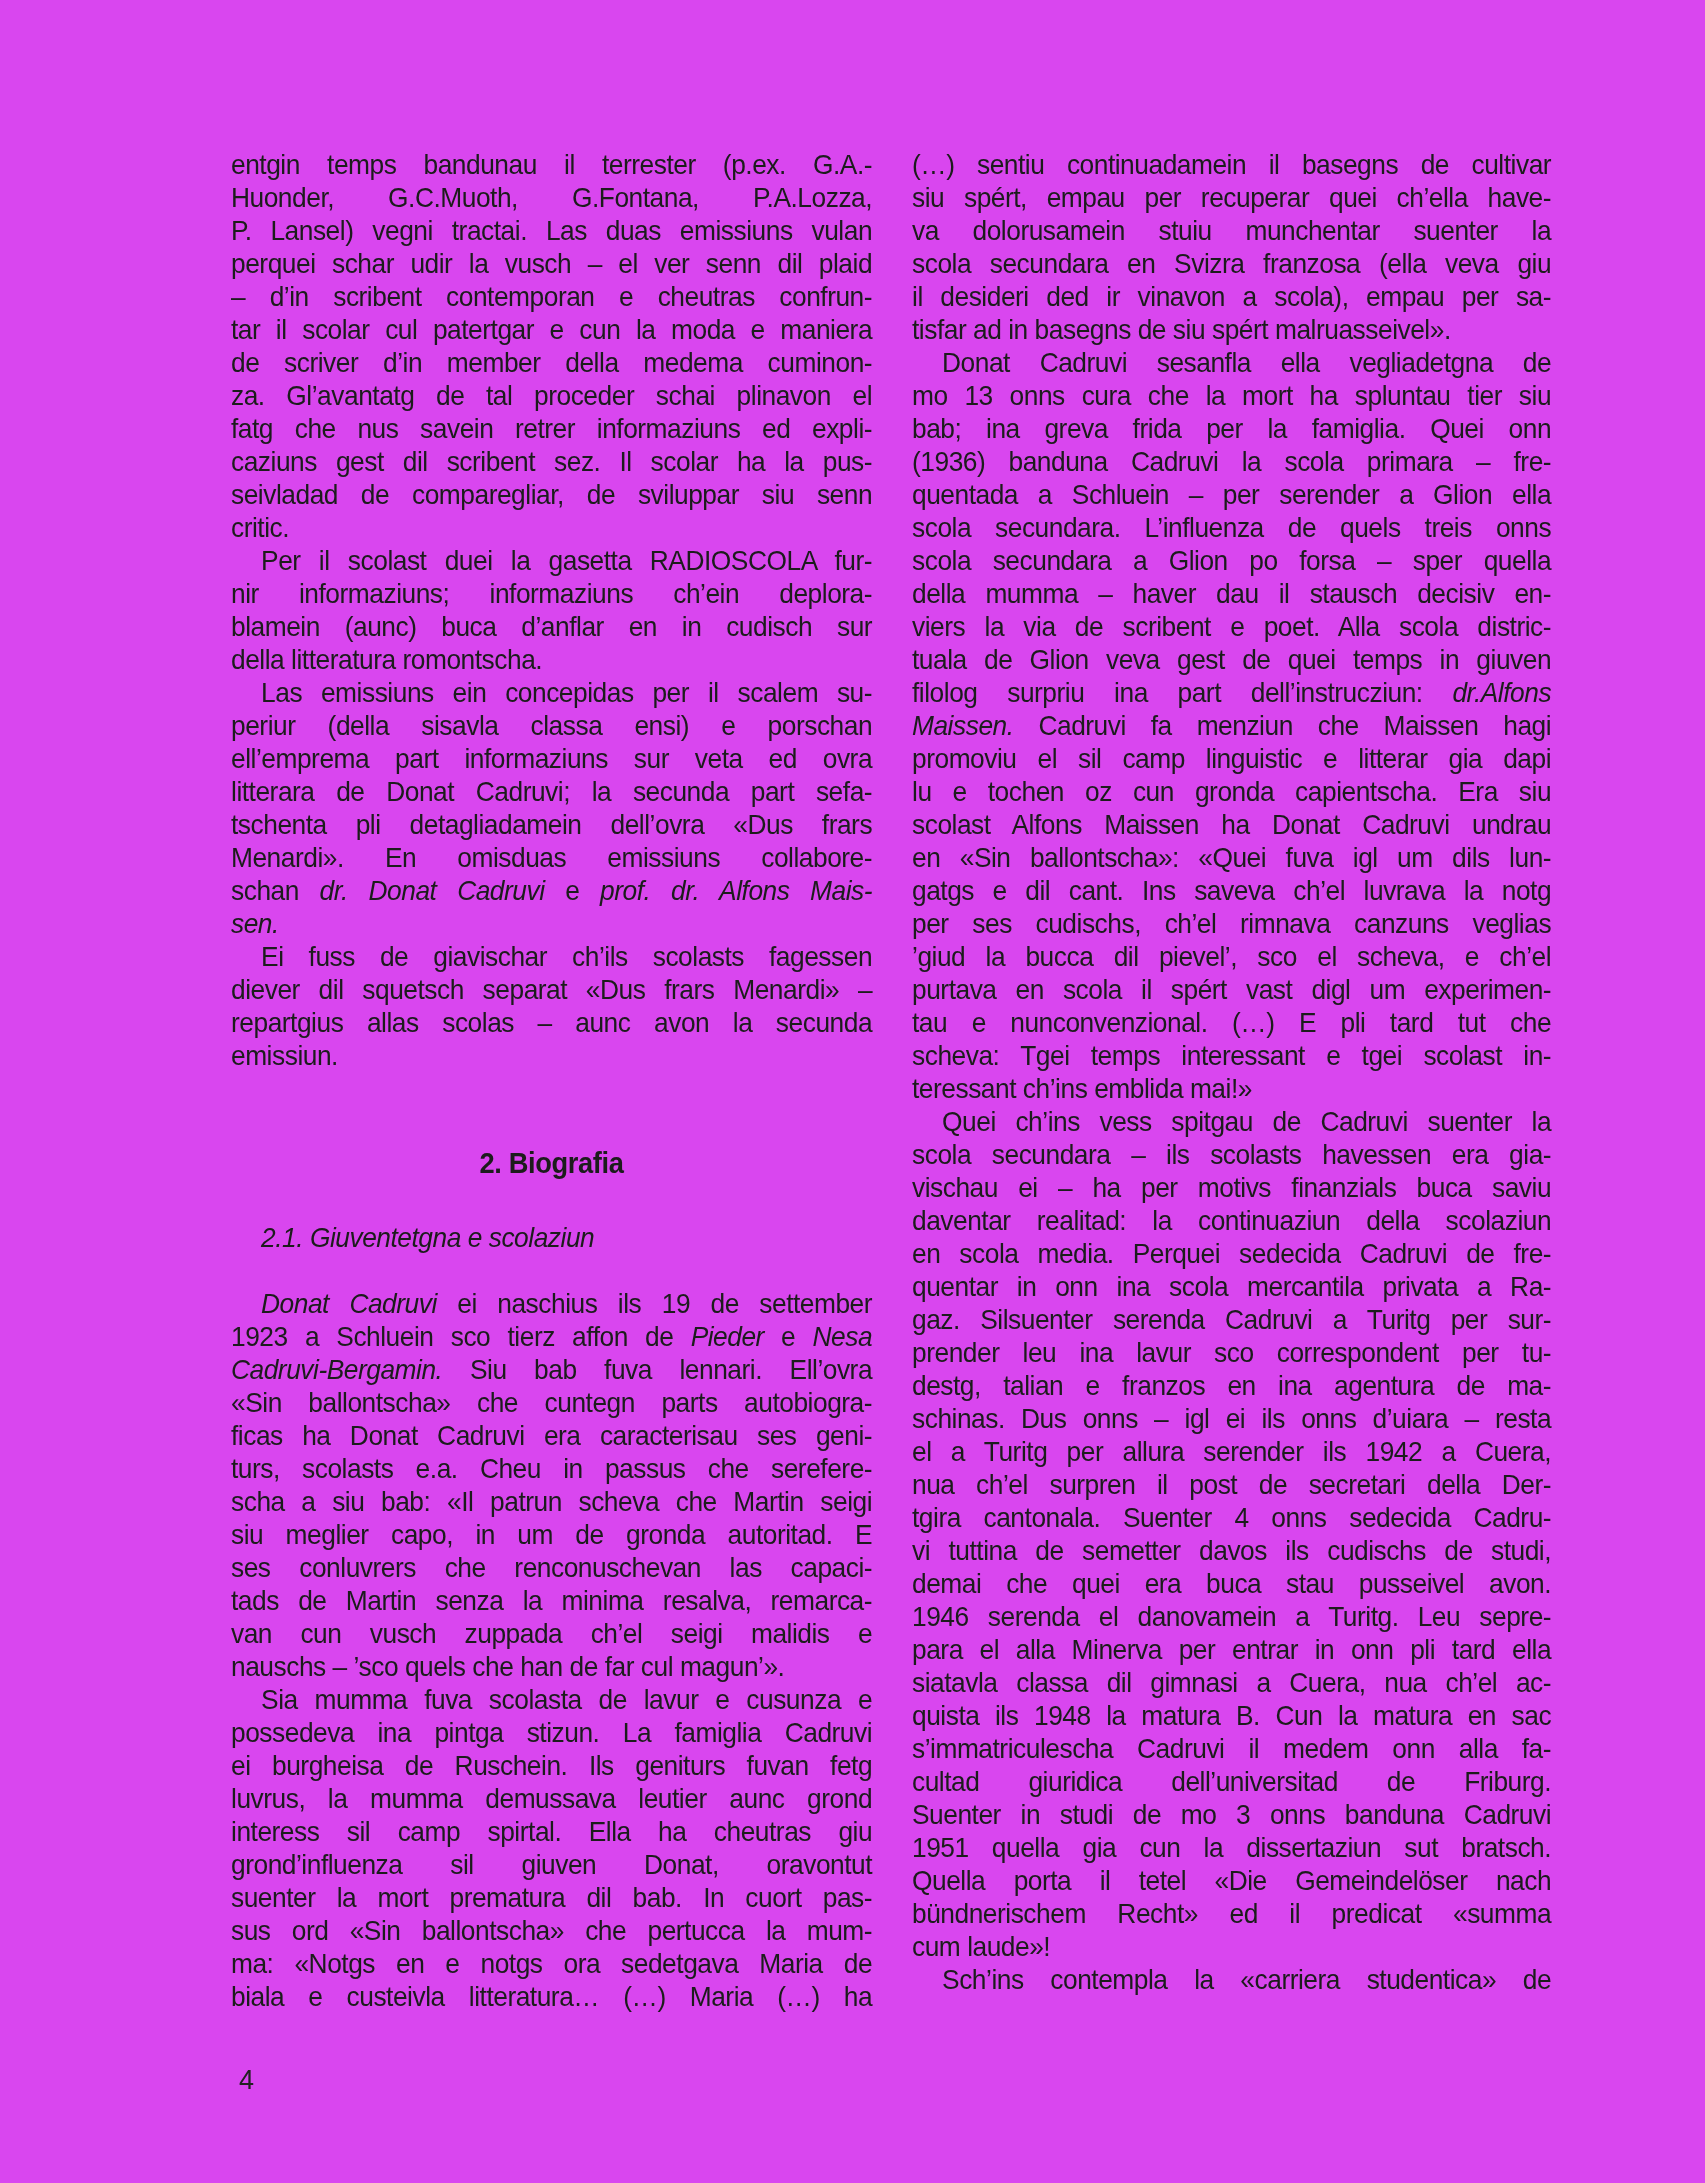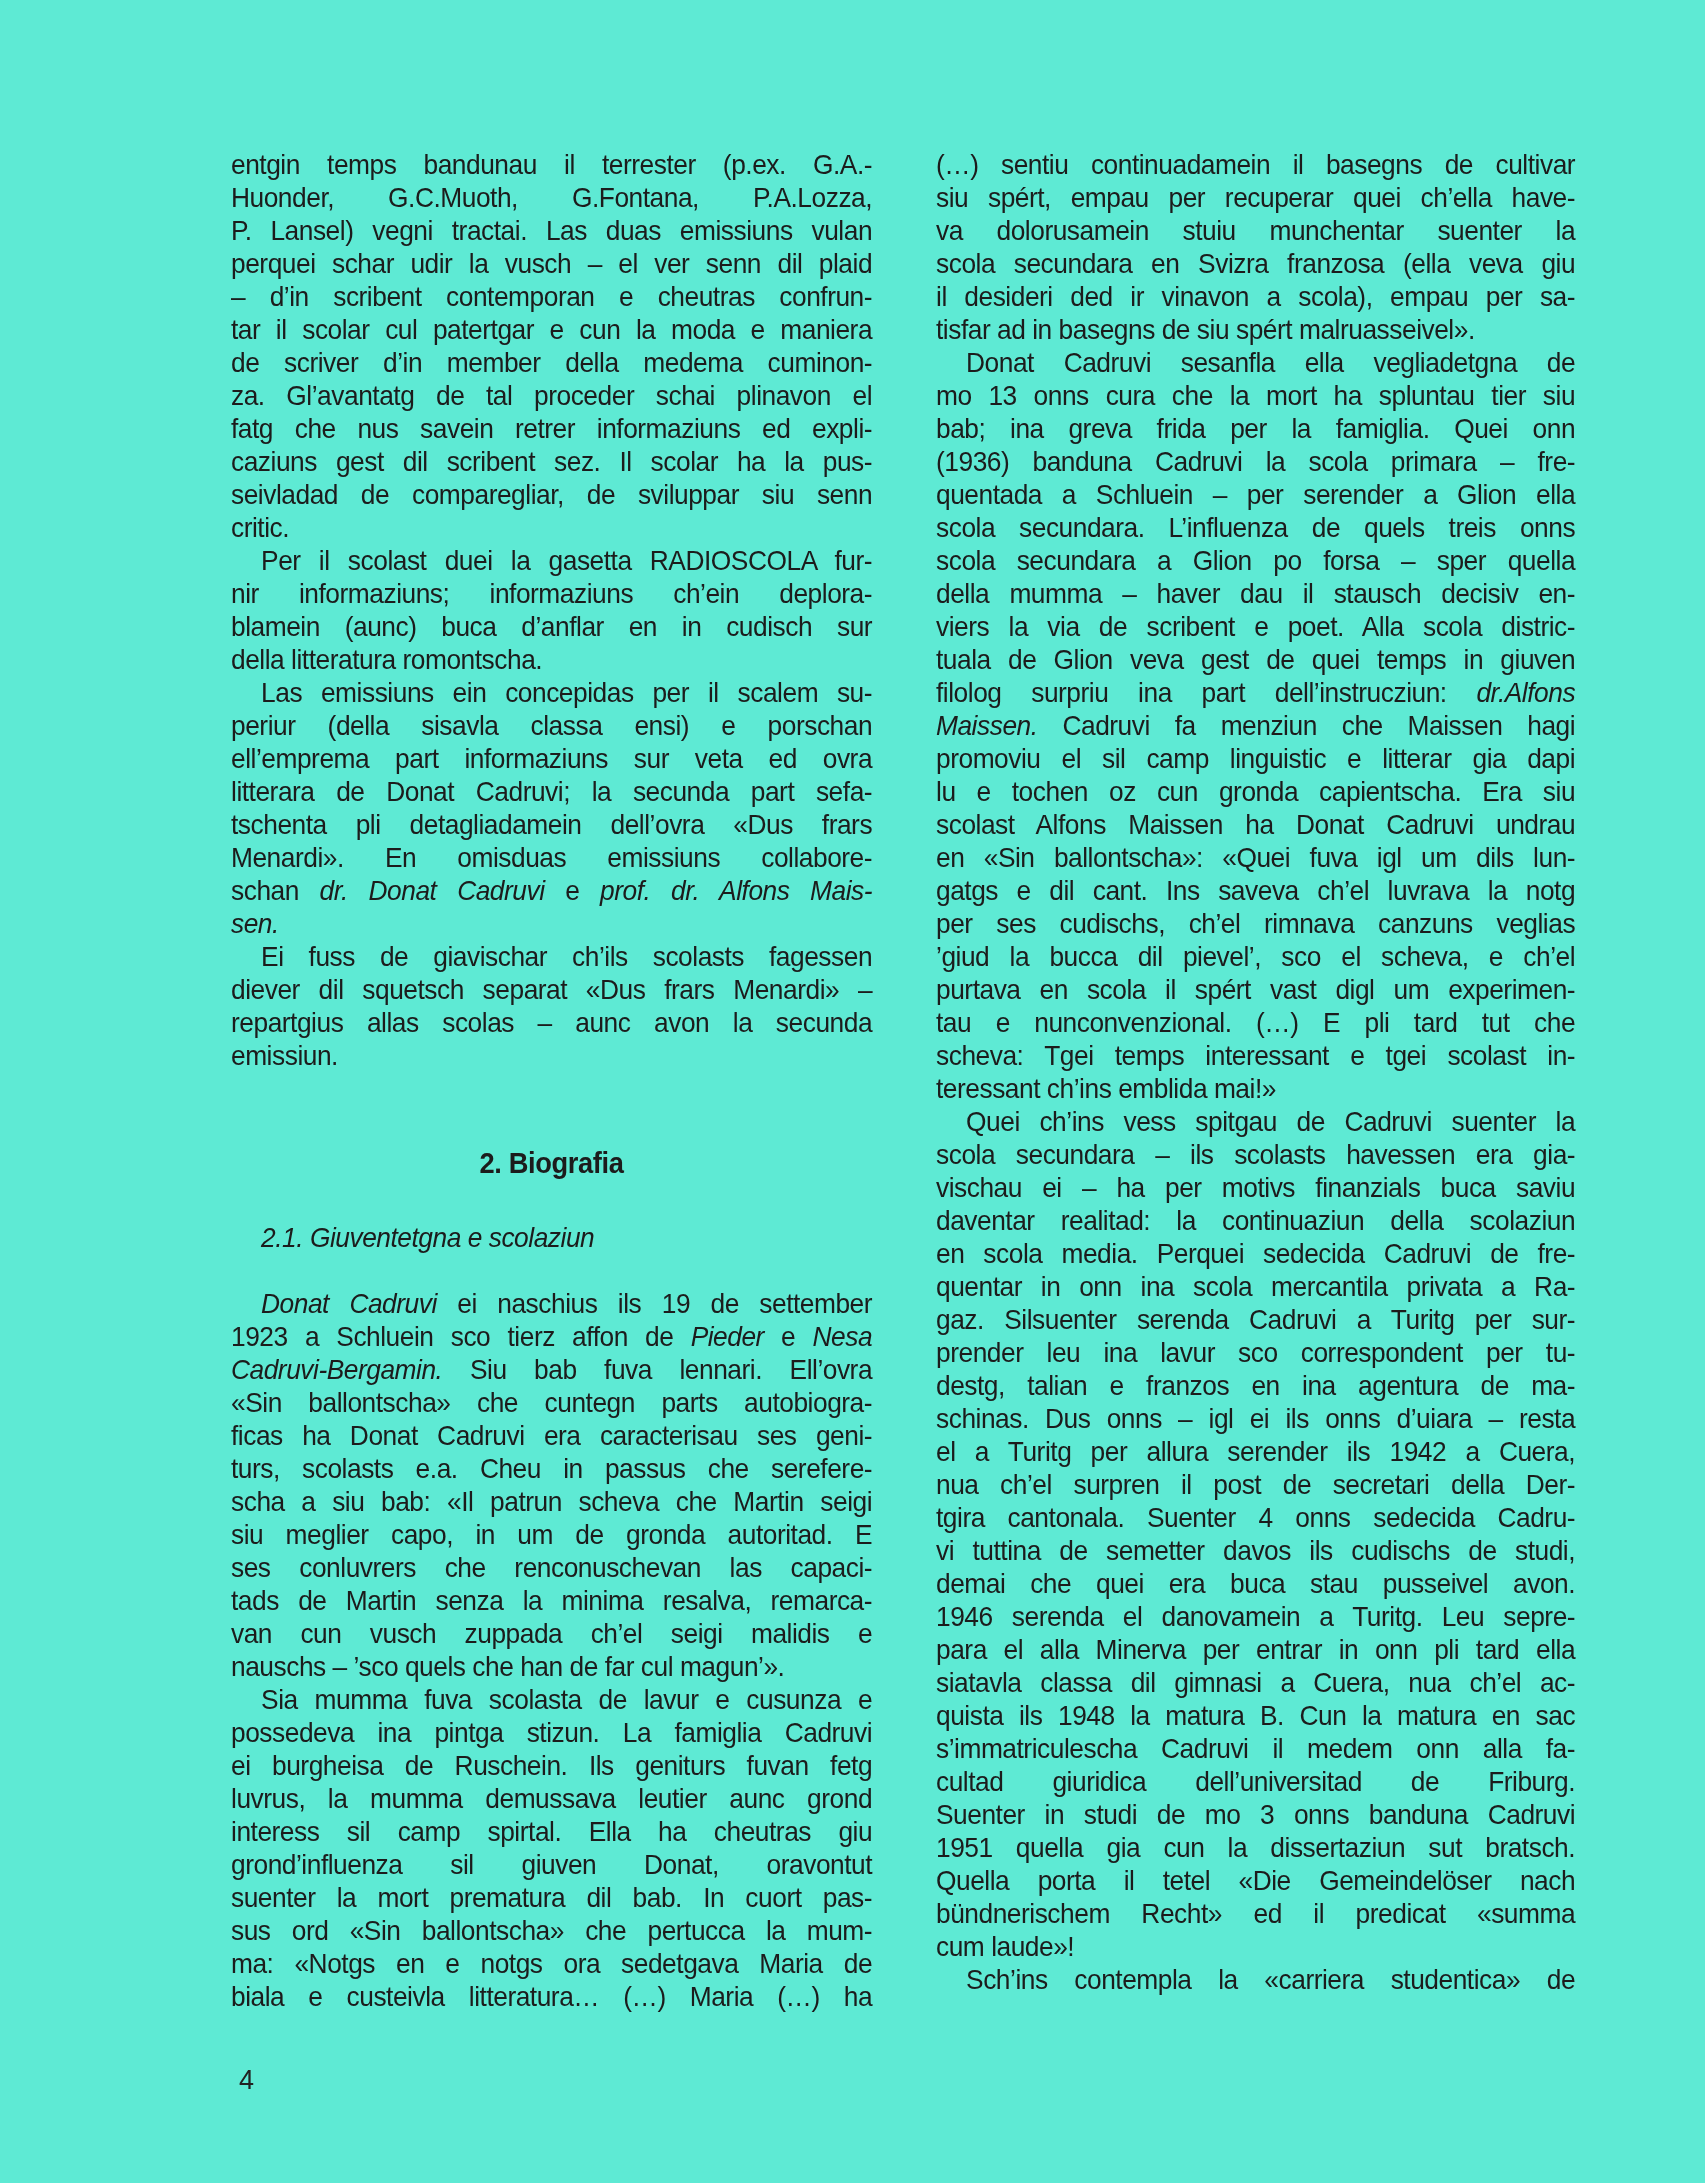--- a/index.html
+++ b/index.html
@@ -1,21 +1,21 @@
 <!DOCTYPE html>
 <html style="font-size:12px"><head>
 <meta charset="utf-8">
 <style>
   html, body { margin: 0; padding: 0; background: #ffffff; }
   body { width: 1706px; height: 2183px; position: relative; overflow: hidden; }
-  .page { position: absolute; left: 0; top: 0; width: 1706px; height: 2183px; background: #5eead4; color: #1c1c1c;
+  .page { position: absolute; left: 0; top: 0; width: 1706px; height: 2183px; background: #d946ef; color: #1c1c1c;
           font-family: "Liberation Sans", "DejaVu Sans", sans-serif; }
   .col { position: absolute; top: 148px; }
   .col-left { left: 231px; width: 641px; }
-  .col-right { left: 936px; width: 639px; }
+  .col-right { left: 912px; width: 639px; }
   .line { height: 33px; line-height: 33px; font-size: 28px; white-space: nowrap;
           text-align: justify; text-align-last: justify; letter-spacing: -0.5px; transform: scaleX(0.94); transform-origin: left center; width: 106.4%; }
   .line.last { text-align-last: left; }
   .line.indent { padding-left: 32px; box-sizing: border-box; }
   .line i { font-style: italic; }
   .gap { height: 33px; }
   .heading { text-align: center; font-weight: bold; font-size: 29px; height: 50px; line-height: 50px; letter-spacing: -0.4px; transform: scaleX(0.94); transform-origin: center center; }
   .subheading { font-style: italic; font-size: 28px; height: 33px; line-height: 33px; padding-left: 32px; letter-spacing: -0.5px; transform: scaleX(0.94); transform-origin: left center; }
   .page-number { position: absolute; left: 239px; top: 2065px; font-size: 27px; color: #222; }
 </style>

